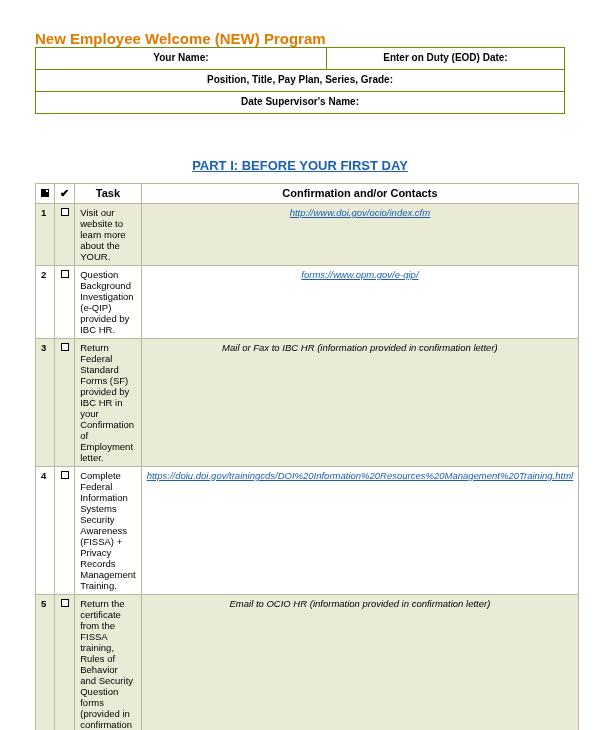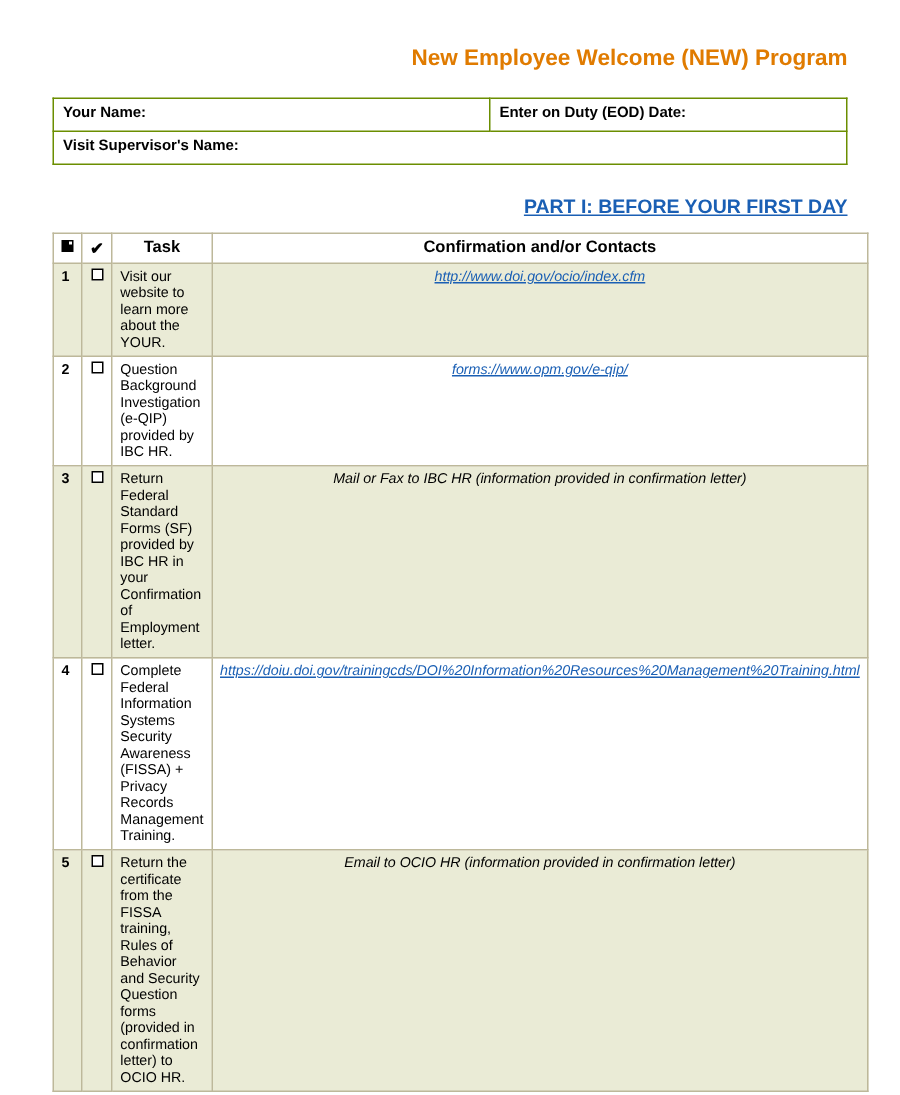--- a/index.html
+++ b/index.html
@@ -6,41 +6,41 @@
   body {
     margin: 0;
     padding: 30px 35px;
     font-family: Arial, sans-serif;
     font-size: 10px;
     color: #000;
     background: #fff;
     width: 600px;
   }
   .title {
-    text-align: right;
+    text-align: left;
     color: #e07b00;
     font-weight: bold;
     font-size: 15px;
-    margin-bottom: 18px;
   }
   .info-table {
     width: 100%;
     border-collapse: collapse;
-    margin-bottom: 20px;
+    margin-bottom: 44px;
+    text-align: center;
   }
   .info-table td {
     border: 1.5px solid #6b8e00;
     padding: 4px 6px;
     font-weight: bold;
     font-size: 10px;
     height: 22px;
     vertical-align: top;
   }
   .part-heading {
-    text-align: right;
+    text-align: center;
     color: #1a5fb4;
     font-weight: bold;
     font-size: 13px;
     text-decoration: underline;
     margin: 20px 0 10px 0;
   }
   .task-table {
     width: 100%;
     border-collapse: collapse;
     font-size: 9.5px;
@@ -112,21 +112,24 @@
 
 <div class="title">New Employee Welcome (NEW) Program</div>
 
 <table class="info-table">
   <tbody>
       <tr>
     <td style="width:55%">Your Name:</td>
     <td>Enter on Duty (EOD) Date:</td>
   </tr>
   <tr>
-    <td colspan="2">Visit Supervisor's Name:</td>
+    <td colspan="2">Position, Title, Pay Plan, Series, Grade:</td>
+  </tr>
+  <tr>
+    <td colspan="2">Date Supervisor's Name:</td>
   </tr>
 </tbody>
   </table>
 
 <div class="part-heading">PART I:  BEFORE YOUR FIRST DAY</div>
 
 <table class="task-table">
   <tbody>
       <tr class="header-row">
     <th class="header-a"><span class="small-filled"></span></th>

